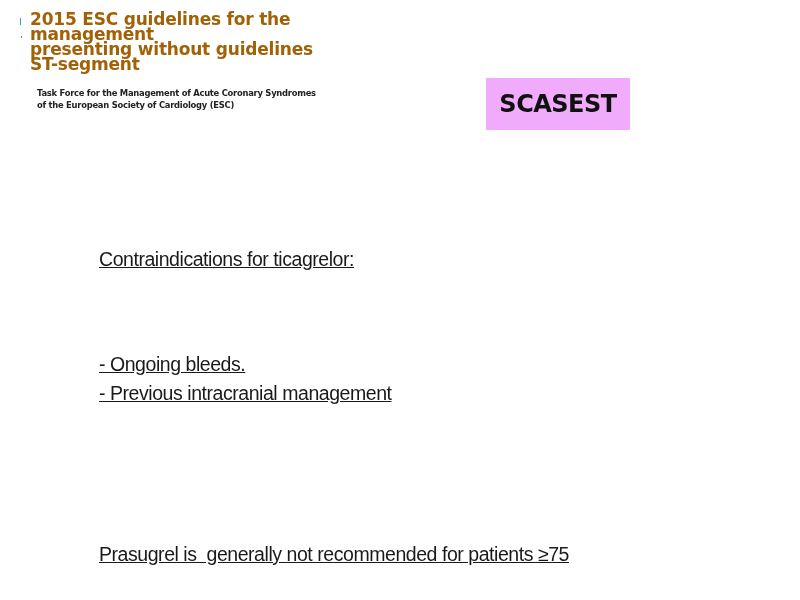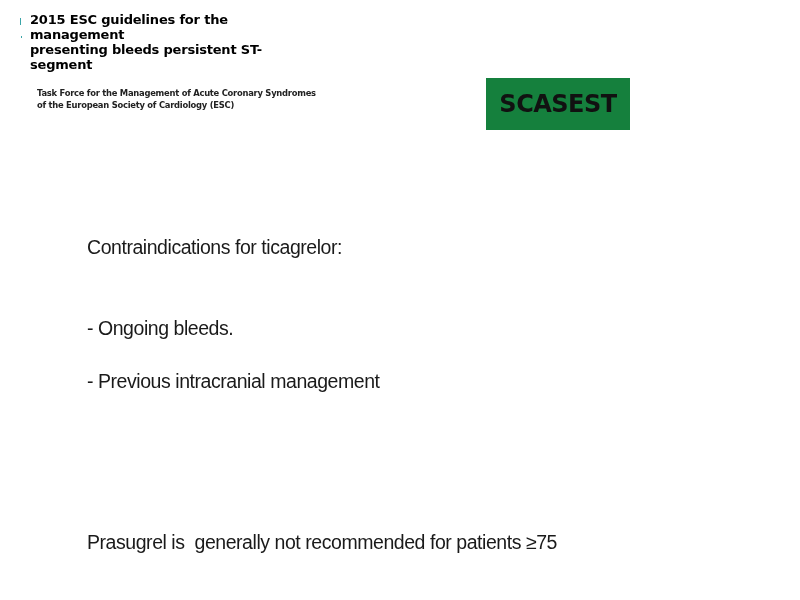--- a/index.html
+++ b/index.html
@@ -28,24 +28,24 @@
       top: 36px;
       width: 1px;
       height: 2px;
       background: #3aa5a8;
     }
     .header-title {
       position: absolute;
       left: 30px;
       top: 12px;
       width: 290px;
-      color: #000000;
+      color: #a16207;
       font-family: "DejaVu Sans", sans-serif;
       font-weight: bold;
-      font-size: 13px;
+      font-size: 17px;
       line-height: 15px;
       letter-spacing: -0.2px;
     }
     .header-subtitle {
       position: absolute;
       left: 37px;
       top: 87px;
       width: 300px;
       color: #222222;
       font-family: "DejaVu Sans", sans-serif;
@@ -53,21 +53,21 @@
       font-size: 8.4px;
       line-height: 12px;
       letter-spacing: -0.25px;
     }
     .badge {
       position: absolute;
       left: 486px;
       top: 78px;
       width: 144px;
       height: 52px;
-      background: #15803d;
+      background: #f0abfc;
       display: flex;
       align-items: center;
       justify-content: center;
     }
     .badge span {
       color: #111111;
       font-family: "DejaVu Sans", sans-serif;
       font-weight: bold;
       font-size: 24px;
       letter-spacing: -0.5px;
@@ -75,34 +75,34 @@
     .block {
       position: absolute;
       left: 87px;
       color: #1a1a1a;
       font-family: "Liberation Sans", sans-serif;
       font-size: 19.5px;
       line-height: 27px;
       letter-spacing: -0.45px;
       white-space: pre;
     }
-    .block div { margin: 0; }
+    .block div { margin: 12px; text-decoration: underline; }
     #block-ticagrelor { top: 180px; }
     #block-prasugrel { top: 314px; }
     #block-note { top: 475px; }
   </style>
 </head>
 <body>
 
 <div class="edge-mark"></div>
 <div class="edge-dot"></div>
 
 <div class="header-title">
   <div>2015 ESC guidelines for the management</div>
-  <div>presenting bleeds persistent ST-segment</div>
+  <div>presenting without guidelines ST-segment</div>
 </div>
 
 <div class="header-subtitle">
   <div>Task Force for the Management of Acute Coronary Syndromes</div>
   <div>of the European Society of Cardiology (ESC)</div>
 </div>
 
 <div class="badge">
   <span>SCASEST</span>
 </div>

